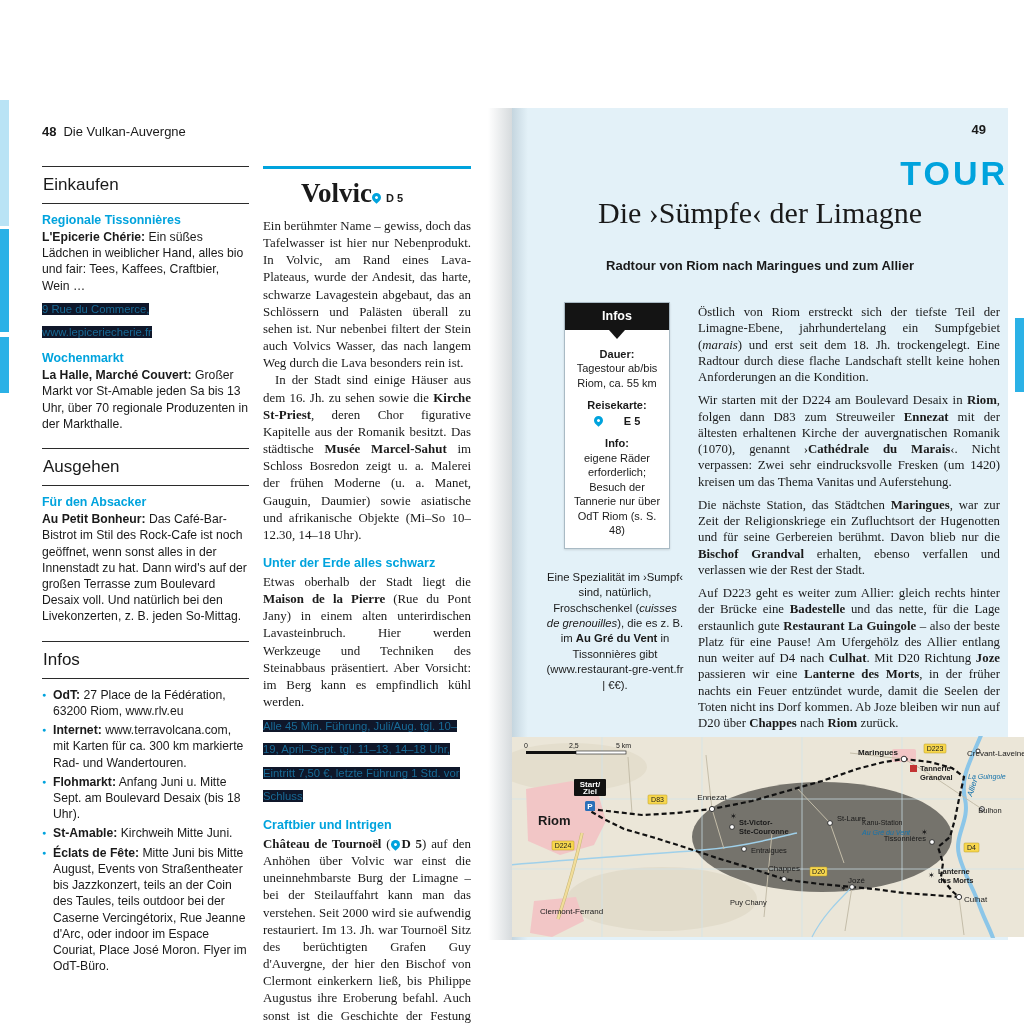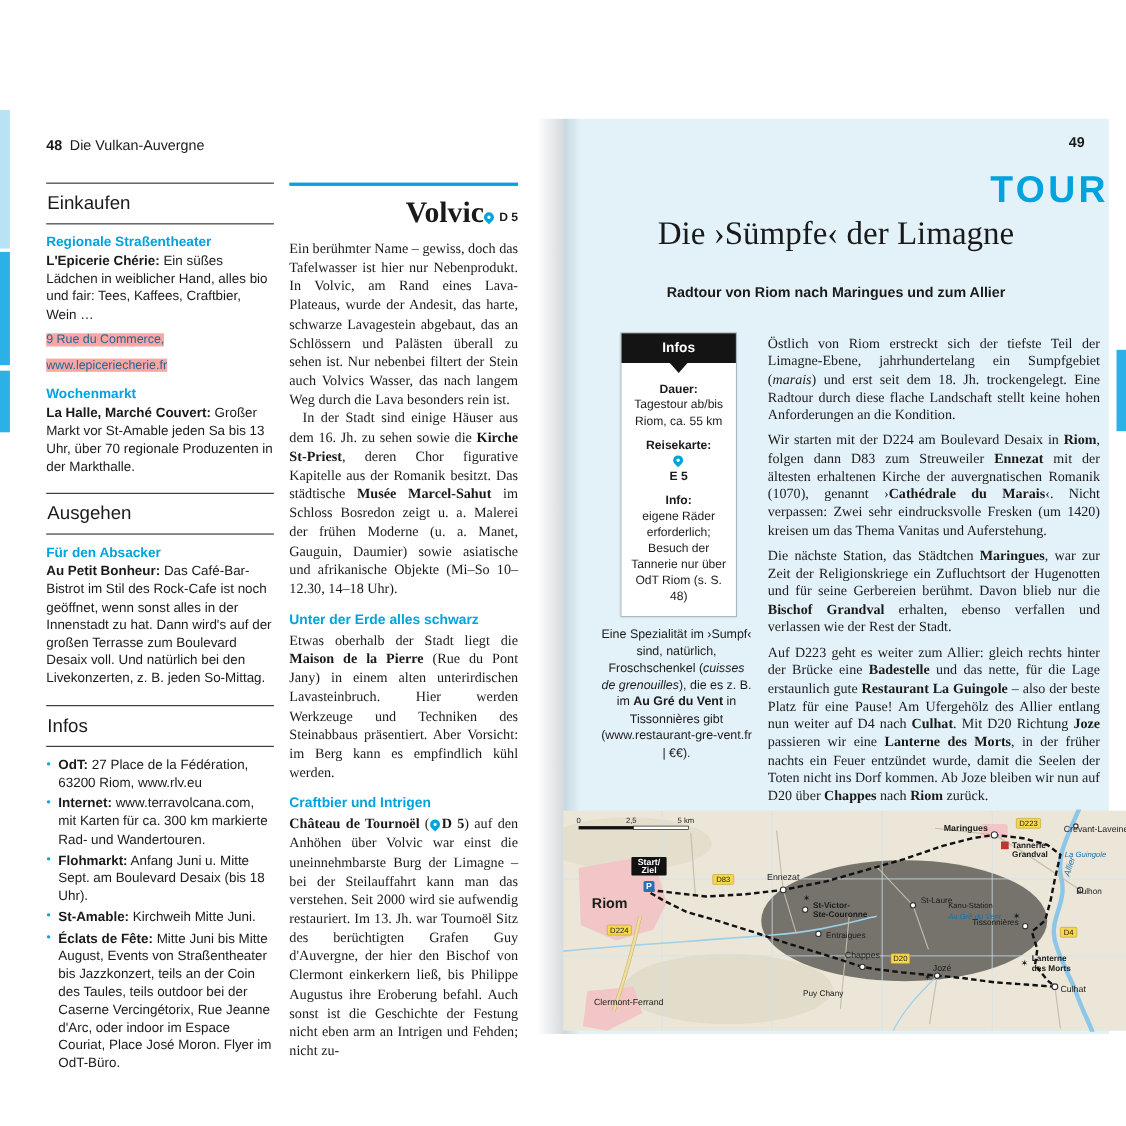--- a/index.html
+++ b/index.html
@@ -20,28 +20,28 @@
   .pl-header .num{font-weight:700;margin-right:7px;}
   .col-left{position:absolute;left:42px;top:166px;width:207px;}
   .col-mid{position:absolute;left:263px;top:166px;width:208px;}
 
   .section-head{border-top:1px solid #2b2b2b;border-bottom:1px solid #2b2b2b;
     padding:8px 1px;font-size:17px;font-weight:400;margin:0 0 8px;}
   .gap-top{margin-top:16px;}
   .sub-cyan{color:#00a3dd;font-weight:700;font-size:12.4px;margin:9px 0 2px;}
   .body-sans{font-size:12.2px;line-height:1.33;margin:0 0 2px;}
   .hl-wrap{margin:2px 0 4px;line-height:1.45;}
-  .hl{background:#fca5a5;color:#186a96;font-size:11.3px;line-height:1.45;
+  .hl{background:#0f172a;color:#186a96;font-size:11.3px;line-height:1.45;
       -webkit-box-decoration-break:clone;box-decoration-break:clone;}
   .bullet{position:relative;padding-left:11px;margin-bottom:3px;}
   .bullet::before{content:"●";position:absolute;left:0;top:3px;font-size:7px;color:#00a3dd;}
 
   
   .article-rule{height:3px;background:#00a3dd;margin-bottom:9px;}
-  .article-titlebar{display:flex;justify-content:flex-end;align-items:baseline;margin-bottom:9px;}
+  .article-titlebar{display:flex;justify-content:flex-start;align-items:baseline;margin-bottom:9px;margin-left:38px;}
   .article-title{font-family:"Liberation Serif",serif;font-size:27px;font-weight:700;margin:0;}
   .grid-ref{font-size:11px;font-weight:700;display:inline-flex;align-items:center;gap:3px;}
   .body-serif{font-family:"Liberation Serif",serif;font-size:12.9px;line-height:1.33;
       text-align:justify;margin:0;}
   .indent{text-indent:12px;}
   .sc-mid{margin:12px 0 4px;font-size:12.6px;}
 
   .pin{display:inline-block;width:9px;height:9px;background:#00a3dd;
        border-radius:50% 50% 50% 0;transform:rotate(-45deg);position:relative;
        vertical-align:-1px;margin-right:2px;}
@@ -65,21 +65,21 @@
       font-size:13px;font-weight:700;}
 
   .infobox{position:absolute;left:52px;top:194px;width:104px;background:#fff;
       border:1px solid #a9bac4;text-align:center;font-size:11px;line-height:1.32;
       padding-bottom:10px;box-shadow:0 1px 2px rgba(0,0,0,.12);}
   .infobox-header{background:#141414;color:#fff;font-weight:700;font-size:12.5px;padding:5px 0;}
   .infobox-notch{width:0;height:0;border-left:8px solid transparent;border-right:8px solid transparent;
       border-top:9px solid #141414;margin:0 auto 6px;}
   .ib-label{font-weight:700;margin-top:8px;}
   .ib-val{padding:0 7px;}
-  .ib-map{display:flex;justify-content:center;align-items:center;gap:3px;font-weight:700;margin-top:1px;flex-direction:column;}
+  .ib-map{display:flex;justify-content:center;align-items:center;gap:19px;font-weight:700;margin-top:1px;}
 
   .side-note{position:absolute;left:34px;top:462px;width:138px;text-align:center;
       font-size:11.3px;line-height:1.36;}
 
   .tour-text{position:absolute;left:186px;top:196px;width:302px;height:428px;overflow:hidden;
       font-family:"Liberation Serif",serif;font-size:12.8px;line-height:1.27;text-align:justify;}
   .tour-text p{margin:0 0 7px;}
 
   .tour-map{position:absolute;left:0;top:628px;width:512px;height:202px;display:block;}
 
@@ -101,21 +101,21 @@
   <div class="tab tab2"></div>
   <div class="tab tab3"></div>
   <div class="tab-right"></div>
 
   <div class="pl-header">
     <span class="num">48</span><span>Die Vulkan-Auvergne</span>
   </div>
 
   <div class="col-left">
     <div class="section-head">Einkaufen</div>
-    <div class="sub-cyan">Regionale Straßentheater</div>
+    <div class="sub-cyan">Regionale Tissonnières</div>
     <p class="body-sans"><span class="b">L'Epicerie Chérie:</span><span> Ein süßes Lädchen in weiblicher Hand, alles bio und fair: Tees, Kaffees, Craftbier, Wein …</span></p>
     <p class="hl-wrap"><span class="hl">9 Rue du Commerce, www.lepiceriecherie.fr</span></p>
     <div class="sub-cyan">Wochenmarkt</div>
     <p class="body-sans"><span class="b">La Halle, Marché Couvert:</span><span> Großer Markt vor St-Amable jeden Sa bis 13 Uhr, über 70 regionale Produzenten in der Markthalle.</span></p>
 
     <div class="section-head gap-top">Ausgehen</div>
     <div class="sub-cyan">Für den Absacker</div>
     <p class="body-sans"><span class="b">Au Petit Bonheur:</span><span> Das Café-Bar-Bistrot im Stil des Rock-Cafe ist noch geöffnet, wenn sonst alles in der Innenstadt zu hat. Dann wird's auf der großen Terrasse zum Boulevard Desaix voll. Und natürlich bei den Livekonzerten, z. B. jeden So-Mittag.</span></p>
 
     <div class="section-head gap-top">Infos</div>
@@ -132,20 +132,21 @@
       <h1 class="article-title">Volvic</h1>
       <span class="grid-ref">
           <span class="pin"></span>
           <span>D 5</span>
         </span>
     </div>
     <p class="body-serif">Ein berühmter Name – gewiss, doch das Tafelwasser ist hier nur Nebenprodukt. In Volvic, am Rand eines Lava-Plateaus, wurde der Andesit, das harte, schwarze Lavagestein abgebaut, das an Schlössern und Palästen überall zu sehen ist. Nur nebenbei filtert der Stein auch Volvics Wasser, das nach langem Weg durch die Lava besonders rein ist.</p>
     <p class="body-serif indent"><span>In der Stadt sind einige Häuser aus dem 16. Jh. zu sehen sowie die </span><span class="b">Kirche St-Priest</span><span>, deren Chor figurative Kapitelle aus der Romanik besitzt. Das städtische </span><span class="b">Musée Marcel-Sahut</span><span> im Schloss Bosredon zeigt u. a. Malerei der frühen Moderne (u. a. Manet, Gauguin, Daumier) sowie asiatische und afrikanische Objekte (Mi–So 10–12.30, 14–18 Uhr).</span></p>
     <div class="sub-cyan sc-mid">Unter der Erde alles schwarz</div>
     <p class="body-serif"><span>Etwas oberhalb der Stadt liegt die </span><span class="b">Maison de la Pierre</span><span> (Rue du Pont Jany) in einem alten unterirdischen Lavasteinbruch. Hier werden Werkzeuge und Techniken des Steinabbaus präsentiert. Aber Vorsicht: im Berg kann es empfindlich kühl werden.</span></p>
+    <p class="hl-wrap"><span class="hl">Alle 45 Min. Führung, Juli/Aug. tgl. 10–19, April–Sept. tgl. 11–13, 14–18 Uhr, Eintritt 7,50 €, letzte Führung 1 Std. vor Schluss</span></p>
     <div class="sub-cyan sc-mid">Craftbier und Intrigen</div>
     <p class="body-serif"><span class="b">Château de Tournoël</span><span> (</span><span class="pin"></span><span class="b">D 5</span><span>) auf den Anhöhen über Volvic war einst die uneinnehmbarste Burg der Limagne – bei der Steilauffahrt kann man das verstehen. Seit 2000 wird sie aufwendig restauriert. Im 13. Jh. war Tournoël Sitz des berüchtigten Grafen Guy d'Auvergne, der hier den Bischof von Clermont einkerkern ließ, bis Philippe Augustus ihre Eroberung befahl. Auch sonst ist die Geschichte der Festung nicht eben arm an Intrigen und Fehden; nicht zu-</span></p>
   </div>
 
   <div class="gutter"></div>
 
   <div class="page-right">
     <div class="pr-number">49</div>
     <div class="tour-kicker">TOUR</div>
     <h2 class="tour-title">Die ›Sümpfe‹ der Limagne</h2>

